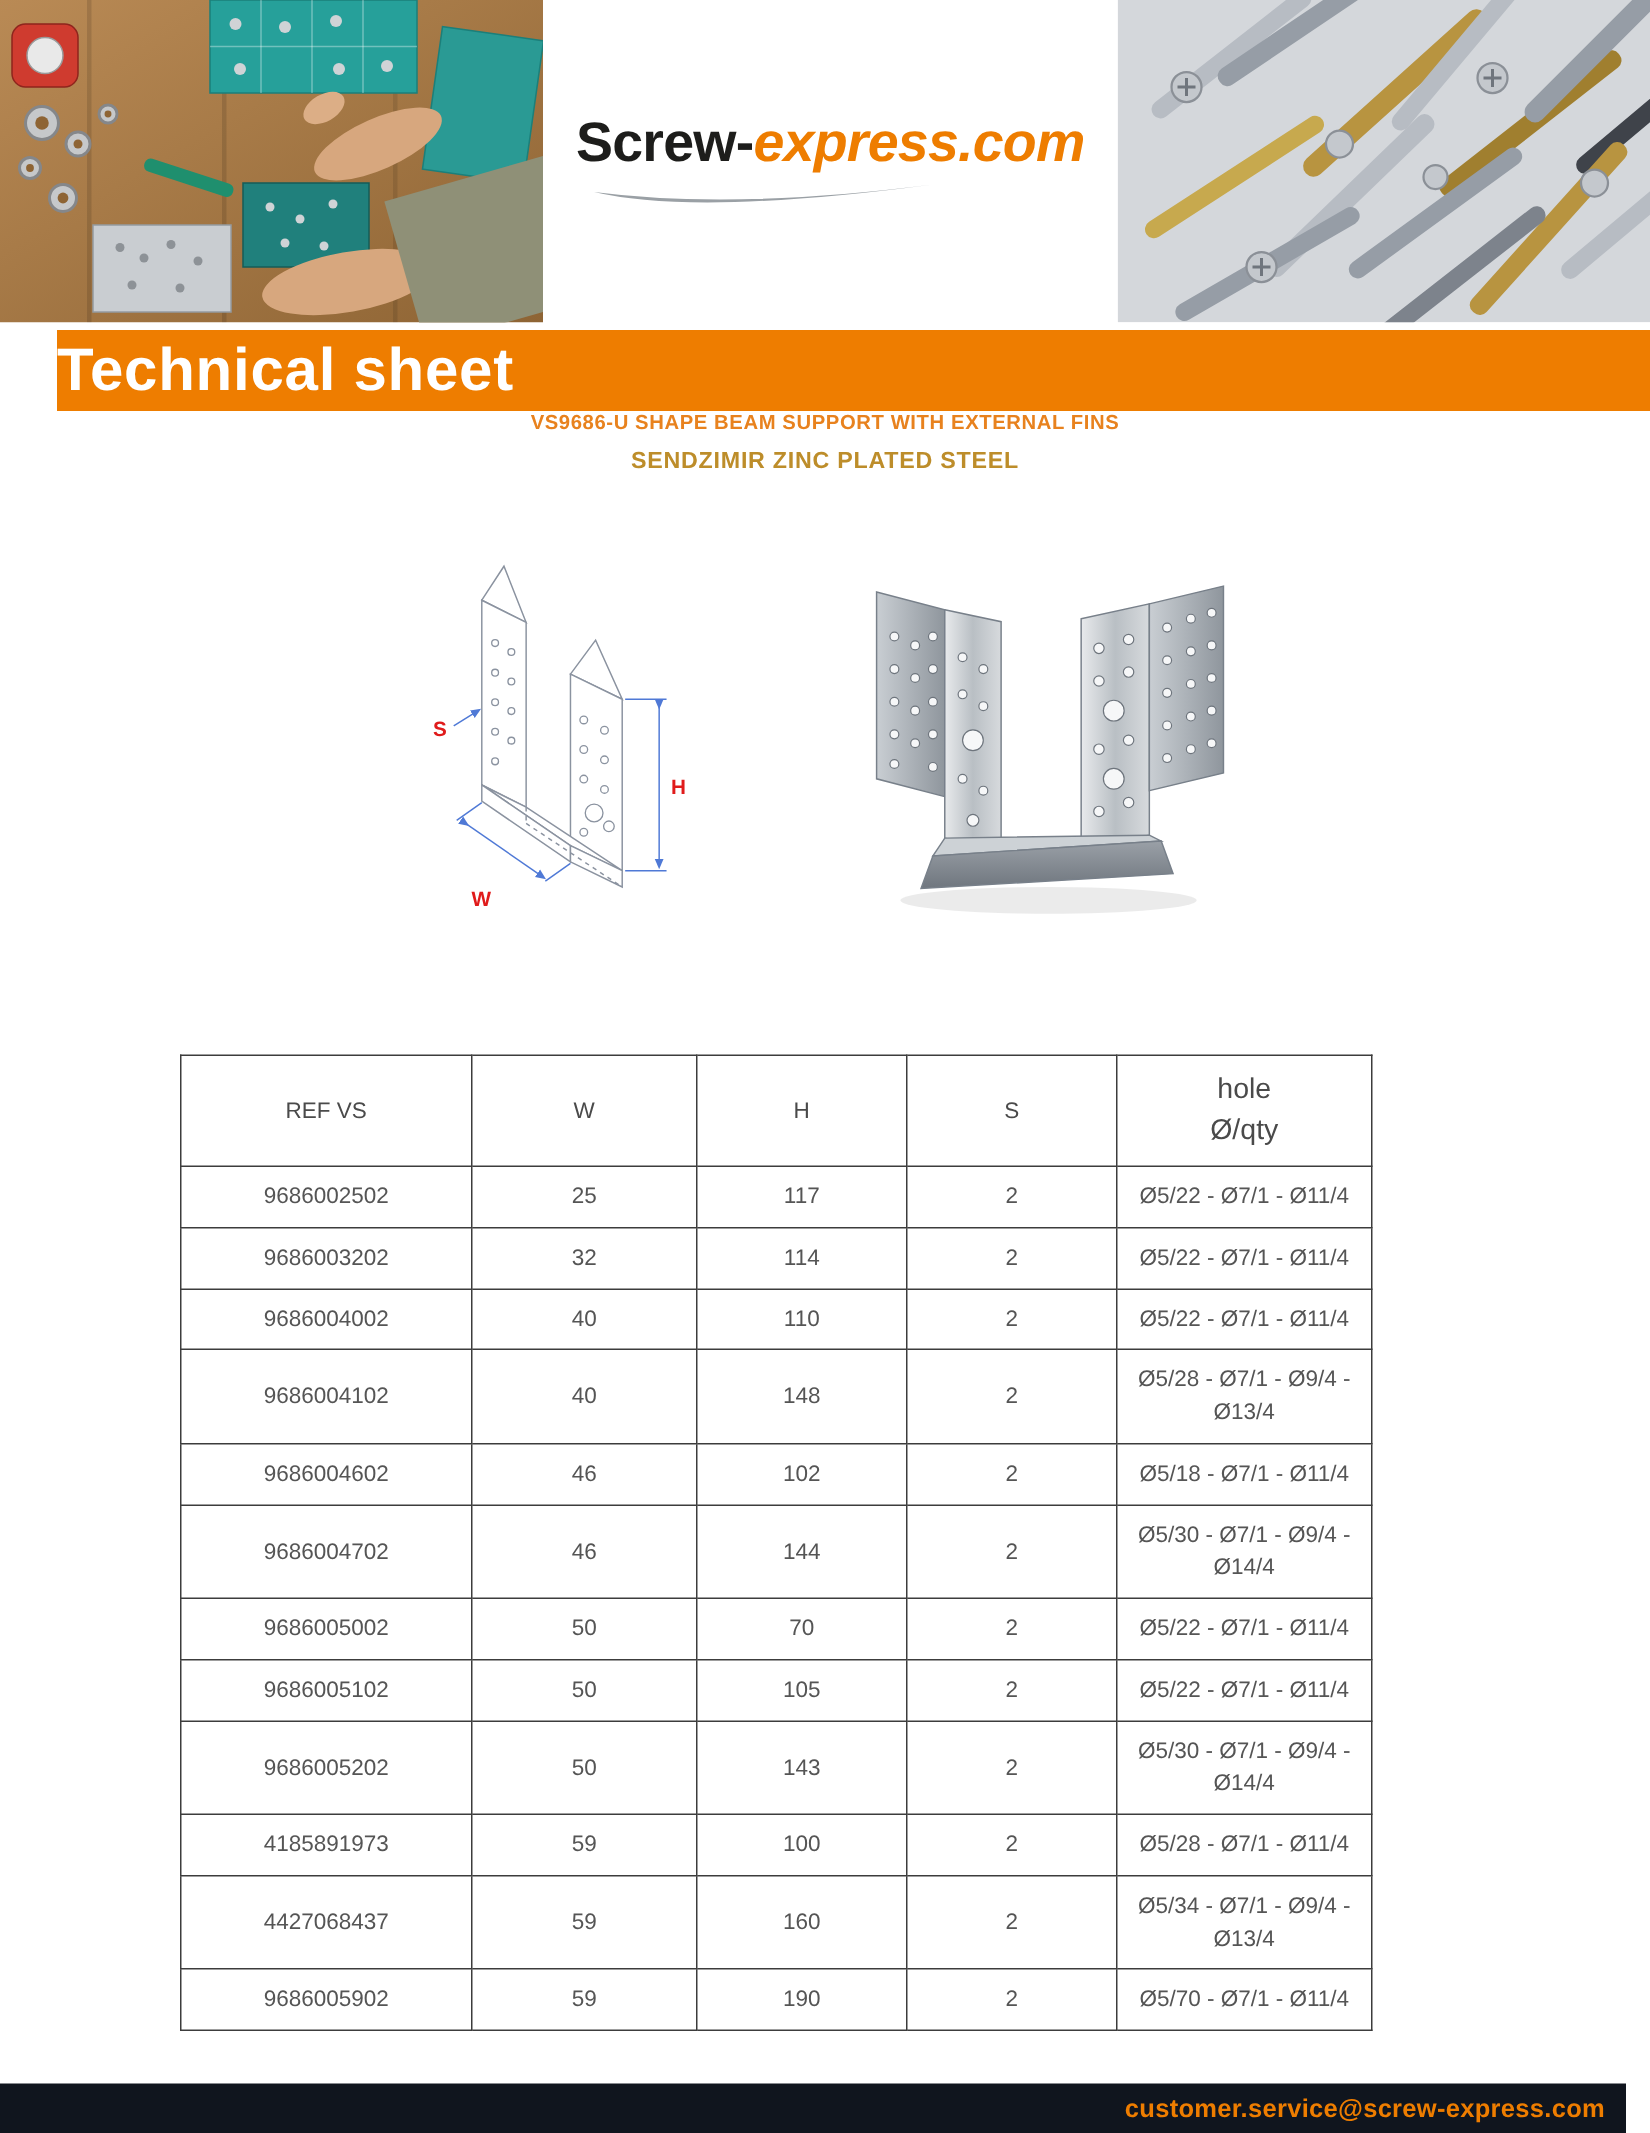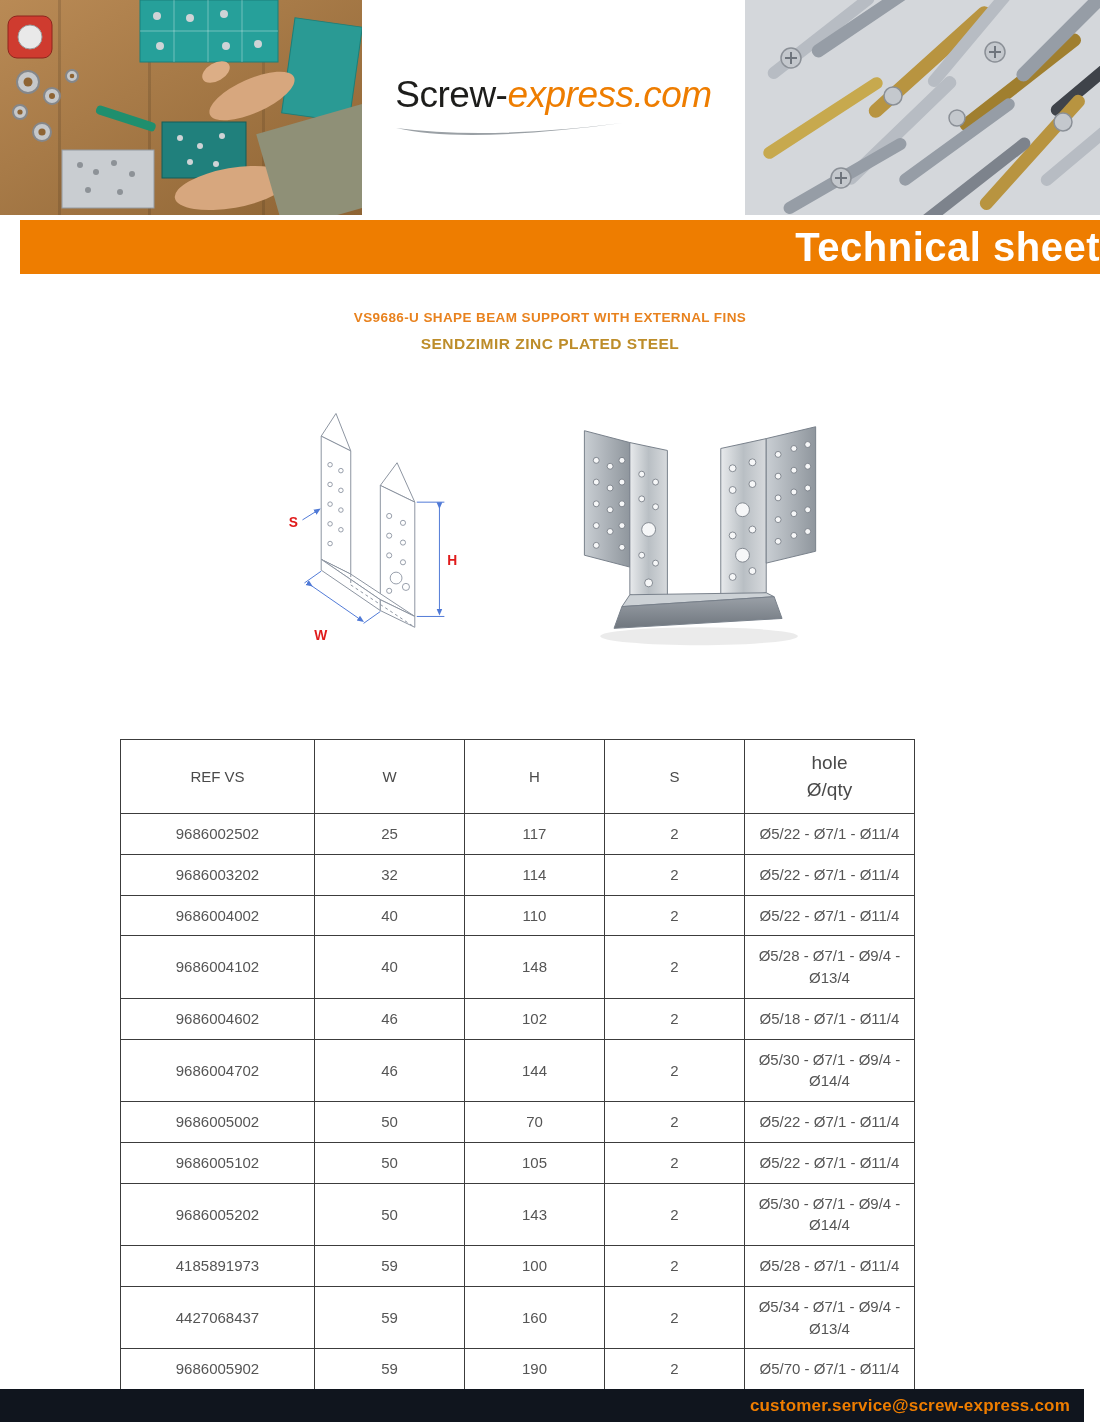--- a/index.html
+++ b/index.html
@@ -15,32 +15,32 @@
   .page{
     width:1100px;height:1422px;margin:0 auto;background:#fff;
     position:relative;overflow:hidden;
   }
   
   .top-band{height:215px;display:flex;align-items:stretch;}
   .photo{flex:none;height:215px;overflow:hidden;}
   .photo-left{width:362px;}
   .photo-right{width:355px;}
   .logo-area{flex:1;display:flex;flex-direction:column;align-items:center;justify-content:center;}
-  .logo-text{font-size:37px;font-weight:normal;letter-spacing:-0.5px;white-space:nowrap;}
+  .logo-text{font-size:37px;font-weight:bold;letter-spacing:-0.5px;white-space:nowrap;}
   .logo-dark{color:#1d1d1b;}
   .logo-orange{color:var(--accent);font-style:italic;}
   .swoosh{width:230px;height:24px;margin:2px 0 0 -90px;}
   
   .banner{
-    margin:5px 0 0 20px;height:54px;background:var(--accent);
-    display:flex;align-items:center;justify-content:flex-end;
+    margin:5px 0 0 38px;height:54px;background:var(--accent);
+    display:flex;align-items:center;justify-content:flex-start;
   }
   .banner span{color:#fff;font-weight:800;font-size:40px;letter-spacing:0.5px;}
   
-  .titles{text-align:center;margin-top:36px;}
+  .titles{text-align:center;}
   .product-title{color:var(--title-orange);font-size:13.5px;font-weight:600;letter-spacing:0.4px;}
   .product-subtitle{color:var(--subtitle-gold);font-size:15.5px;font-weight:bold;margin-top:10px;letter-spacing:0.5px;}
   
   .figures{display:flex;justify-content:center;align-items:flex-start;gap:100px;margin-top:48px;height:296px;}
   .drawing-svg{width:202px;height:292px;}
   .photo-svg{width:265px;height:252px;margin-top:4px;}
   .dim-label{fill:var(--dim-red);font-weight:bold;font-size:14px;font-family:"Liberation Sans",sans-serif;}
   .dim-line{stroke:var(--dim-blue);stroke-width:1;fill:none;}
   .sketch{fill:#ffffff;stroke:#8b93a0;stroke-width:1;}
   .sketch-hole{fill:none;stroke:#8b93a0;stroke-width:0.9;}

